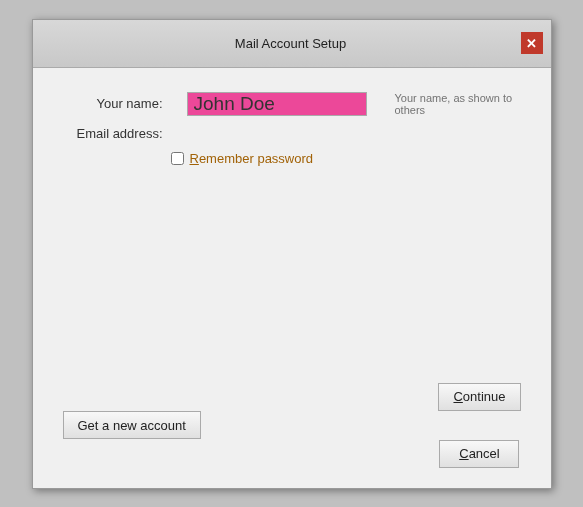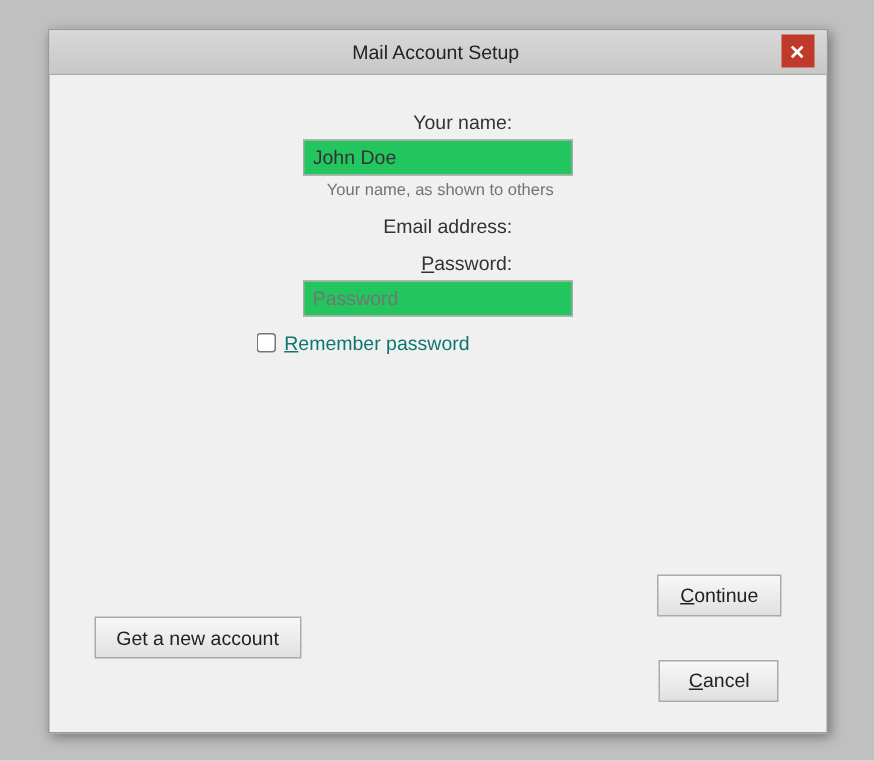--- a/index.html
+++ b/index.html
@@ -25,21 +25,21 @@
       background: #f0f0f0;
       border: 1px solid #999;
       box-shadow: 2px 2px 8px rgba(0,0,0,0.4);
       display: flex;
       flex-direction: column;
     }
 
     .title-bar {
       background: linear-gradient(to bottom, #d8d8d8, #c8c8c8);
       border-bottom: 1px solid #aaa;
-      height: 30px;
+      height: 48px;
       display: flex;
       align-items: center;
       justify-content: space-between;
       padding: 0 8px;
       flex-shrink: 0;
     }
 
     .title-bar-spacer {
       width: 20px;
     }
@@ -76,43 +76,42 @@
 
     .form-area {
       display: flex;
       flex-direction: column;
       gap: 10px;
     }
 
     .form-row {
       display: flex;
       align-items: center;
-      gap: 4px;
-      flex-direction: column;
+      gap: 24px;
     }
 
     .form-label {
       text-align: right;
       width: 100px;
       color: #333;
       font-size: 13px;
       flex-shrink: 0;
     }
 
     .form-label .underline {
       text-decoration: underline;
     }
 
     .form-input {
       width: 180px;
       height: 24px;
       border: 1px solid #aaa;
-      background: #22c55e;
+      background: #ec4899;
       padding: 2px 6px;
-      font-size: 13px;
+      font-size: 19px;
       color: #333;
       outline: none;
     }
 
     .form-hint {
       color: #737373;
       font-size: 11px;
       margin-left: 4px;
     }
 
@@ -124,21 +123,21 @@
     }
 
     .checkbox-row input[type="checkbox"] {
       width: 13px;
       height: 13px;
       cursor: pointer;
     }
 
     .checkbox-label {
       font-size: 13px;
-      color: #0f766e;
+      color: #a16207;
     }
 
     .checkbox-label .underline {
       text-decoration: underline;
     }
 
     .spacer {
       flex: 1;
     }
 
@@ -199,26 +198,20 @@
       <div class="form-row">
         <label class="form-label">Your name:</label>
         <input class="form-input" type="text" value="John Doe" style="">
         <span class="form-hint">Your name, as shown to others</span>
       </div>
 
       <div class="form-row">
         <label class="form-label">Email address:</label>
       </div>
 
-      <div class="form-row">
-        <label class="form-label">
-          <span><span class="underline">P</span>assword:</span>
-        </label>
-        <input class="form-input" type="password" placeholder="Password" style="">
-      </div>
 
       <div class="checkbox-row">
         <input type="checkbox" style="">
         <span class="checkbox-label">
           <span><span class="underline">R</span>emember password</span>
         </span>
       </div>
 
     </div>
 

